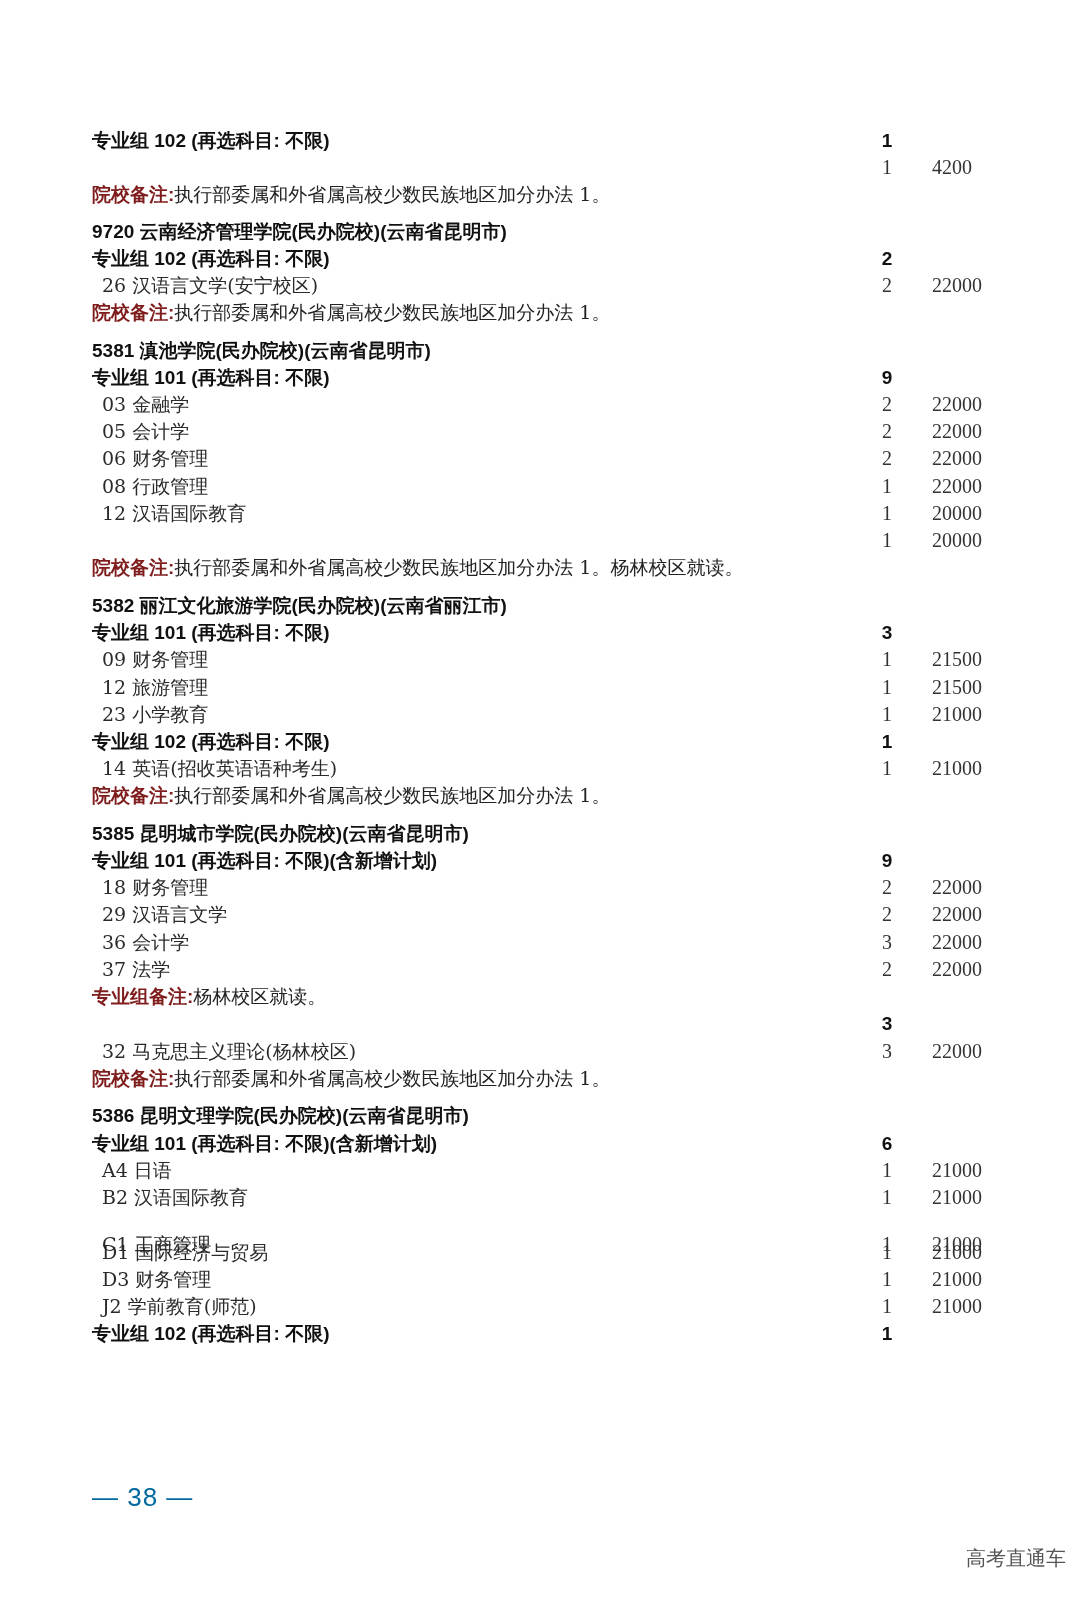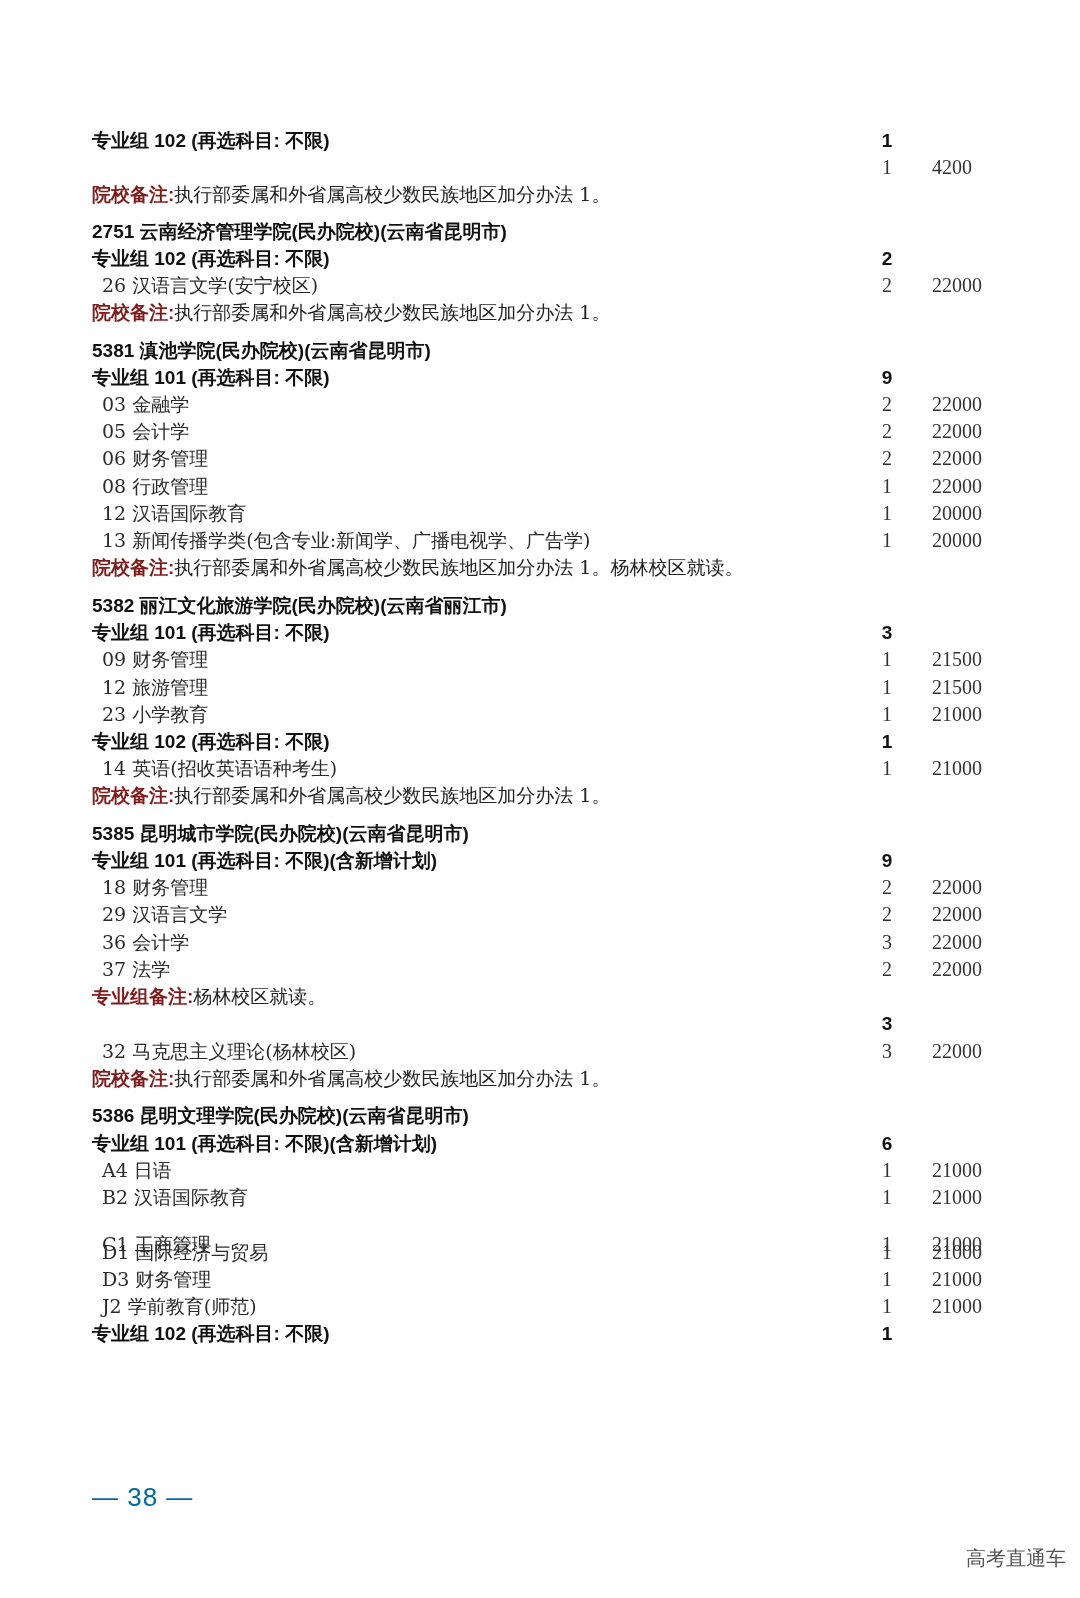--- a/index.html
+++ b/index.html
@@ -32,21 +32,21 @@
         <span class="f"></span>
       </div>
       <div class="line item" style="top: 154px;">
         <span class="n">1</span>
         <span class="f">4200</span>
       </div>
       <div class="line note" style="top: 181px;">
         <span class="t"><span class="lbl">院校备注:</span><span>执行部委属和外省属高校少数民族地区加分办法 1。</span></span>
       </div>
       <div class="line bold" style="top: 218px;">
-        <span class="t">2751 云南经济管理学院(民办院校)(云南省昆明市)</span>
+        <span class="t">9720 云南经济管理学院(民办院校)(云南省昆明市)</span>
       </div>
       <div class="line bold" style="top: 245px;">
         <span class="t">专业组 102 (再选科目: 不限)</span>
         <span class="n">2</span>
         <span class="f"></span>
       </div>
       <div class="line item" style="top: 272px;">
         <span class="t">26 汉语言文学(安宁校区)</span>
         <span class="n">2</span>
         <span class="f">22000</span>
@@ -81,21 +81,20 @@
         <span class="t">08 行政管理</span>
         <span class="n">1</span>
         <span class="f">22000</span>
       </div>
       <div class="line item" style="top: 500px;">
         <span class="t">12 汉语国际教育</span>
         <span class="n">1</span>
         <span class="f">20000</span>
       </div>
       <div class="line item" style="top: 527px;">
-        <span class="t">13 新闻传播学类(包含专业:新闻学、广播电视学、广告学)</span>
         <span class="n">1</span>
         <span class="f">20000</span>
       </div>
       <div class="line note" style="top: 554px;">
         <span class="t"><span class="lbl">院校备注:</span><span>执行部委属和外省属高校少数民族地区加分办法 1。杨林校区就读。</span></span>
       </div>
       <div class="line bold" style="top: 592px;">
         <span class="t">5382 丽江文化旅游学院(民办院校)(云南省丽江市)</span>
       </div>
       <div class="line bold" style="top: 619px;">

